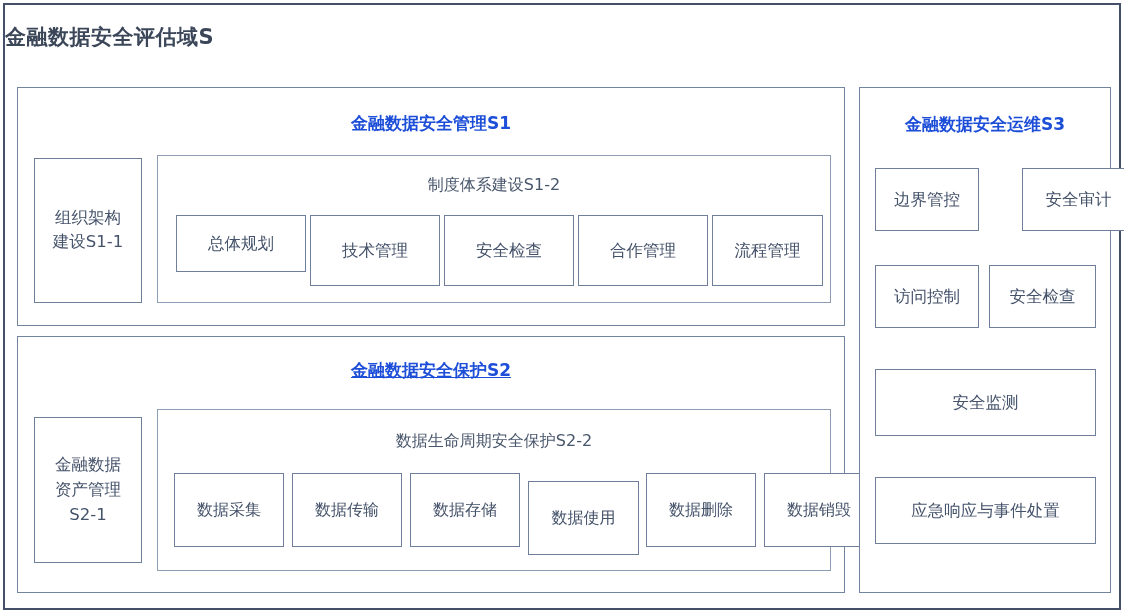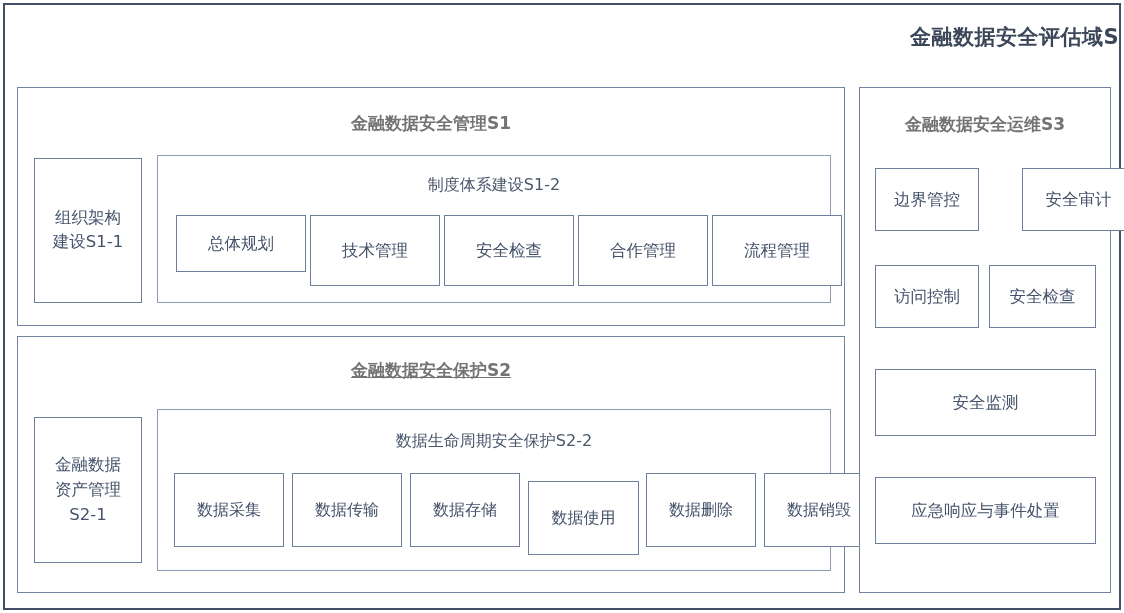--- a/index.html
+++ b/index.html
@@ -38,34 +38,34 @@
     border: 1.4px solid #8e9cb4;
   }
   .leafbox {
     border: 1.4px solid #6f7f9b;
   }
 
   
   .title-main {
     position: absolute;
     left: 0; right: 0;
-    text-align: right;
+    text-align: left;
     font-size: 21px;
     font-weight: bold;
     color: #3b4759;
     letter-spacing: 0.5px;
     white-space: nowrap;
   }
   .panel-title {
     position: absolute;
     left: 0; right: 0;
     text-align: center;
     font-size: 17px;
     font-weight: bold;
-    color: #737373;
+    color: #1d4ed8;
     white-space: nowrap;
   }
   .sub-title {
     position: absolute;
     left: 0; right: 0;
     text-align: center;
     font-size: 16px;
     font-weight: normal;
     color: #48566b;
     white-space: nowrap;
@@ -112,21 +112,21 @@
         </div>
         <div class="frame leafbox" style="left:152px; top:59px; width:130px; height:71px;">
           <span class="leaf-label">技术管理</span>
         </div>
         <div class="frame leafbox" style="left:286px; top:59px; width:130px; height:71px;">
           <span class="leaf-label">安全检查</span>
         </div>
         <div class="frame leafbox" style="left:420px; top:59px; width:130px; height:71px;">
           <span class="leaf-label">合作管理</span>
         </div>
-        <div class="frame leafbox" style="left:554px; top:59px; width:130px; height:71px;">
+        <div class="frame leafbox" style="left:554px; top:59px; width:111px; height:71px;">
           <span class="leaf-label">流程管理</span>
         </div>
       </div>
     </div>
 
     <div class="frame panel" style="left:12px; top:331px; width:828px; height:257px;">
 
       <div class="panel-title" style="top:22px;text-decoration:underline;">金融数据安全保护S2</div>
 
       <div class="frame leafbox" style="left:16px; top:80px; width:108px; height:146px;">

